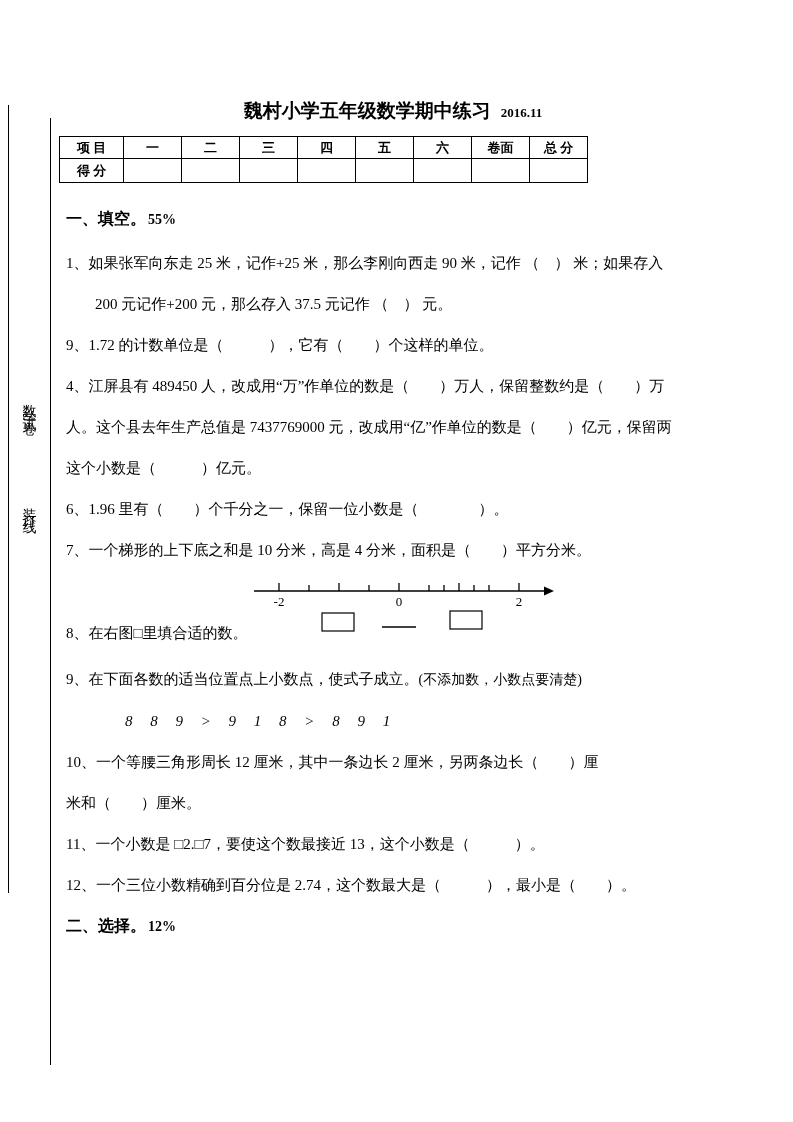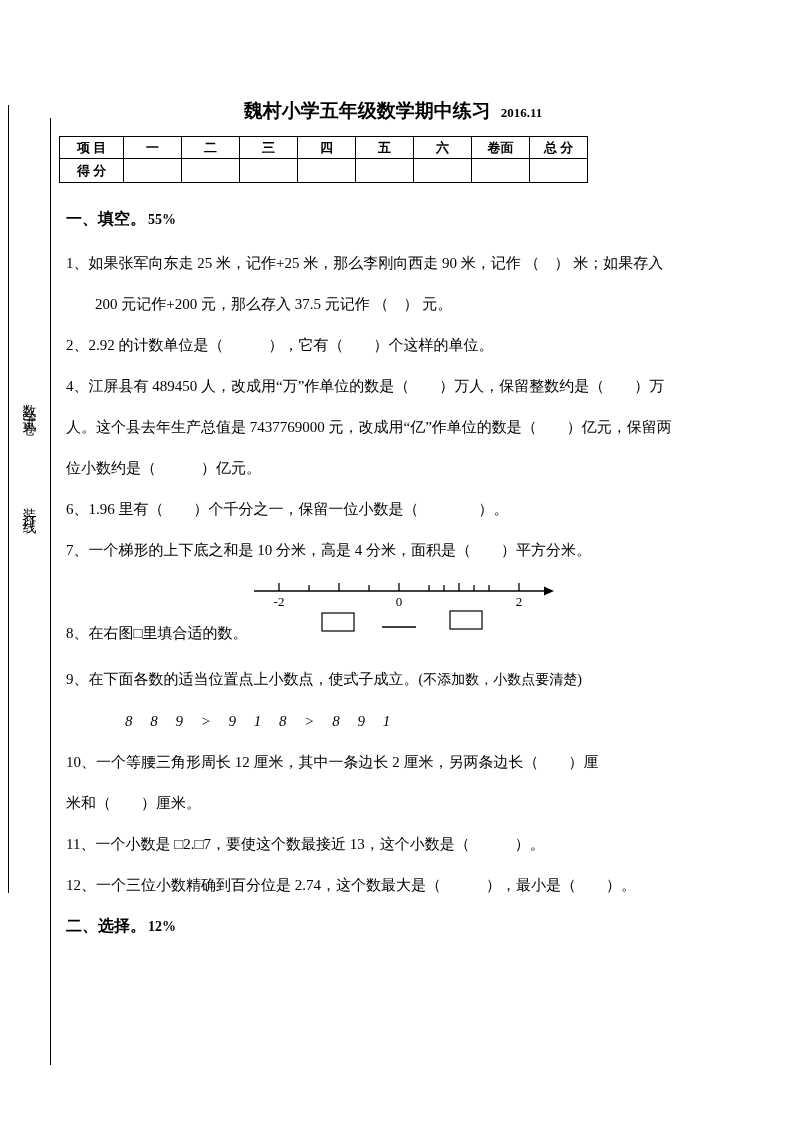--- a/index.html
+++ b/index.html
@@ -95,26 +95,26 @@
     </tbody>
   </table>
 
   <div class="body-lines">
 
     <p class="line sec"><span>一、填空。</span><span class="sec-pct">55%</span></p>
 
     <p class="line">1、如果张军向东走 25 米，记作+25 米，那么李刚向西走 90 米，记作 （　） 米；如果存入</p>
     <p class="line indent1">200 元记作+200 元，那么存入 37.5 元记作 （　） 元。</p>
 
-    <p class="line">2、2.92 的计数单位是（　　　），它有（　　）个这样的单位。</p>
+    <p class="line">9、1.72 的计数单位是（　　　），它有（　　）个这样的单位。</p>
 
 
     <p class="line">4、江屏县有 489450 人，改成用“万”作单位的数是（　　）万人，保留整数约是（　　）万</p>
     <p class="line">人。这个县去年生产总值是 7437769000 元，改成用“亿”作单位的数是（　　）亿元，保留两</p>
-    <p class="line">位小数约是（　　　）亿元。</p>
+    <p class="line">这个小数是（　　　）亿元。</p>
 
 
     <p class="line">6、1.96 里有（　　）个千分之一，保留一位小数是（　　　　）。</p>
 
     <p class="line">7、一个梯形的上下底之和是 10 分米，高是 4 分米，面积是（　　）平方分米。</p>
 
     <div class="q8-row">
       <p class="line">8、在右图□里填合适的数。</p>
       <svg class="numberline" width="300" height="70" viewBox="0 0 300 70">
         <line x1="0" y1="16" x2="292" y2="16"></line>

